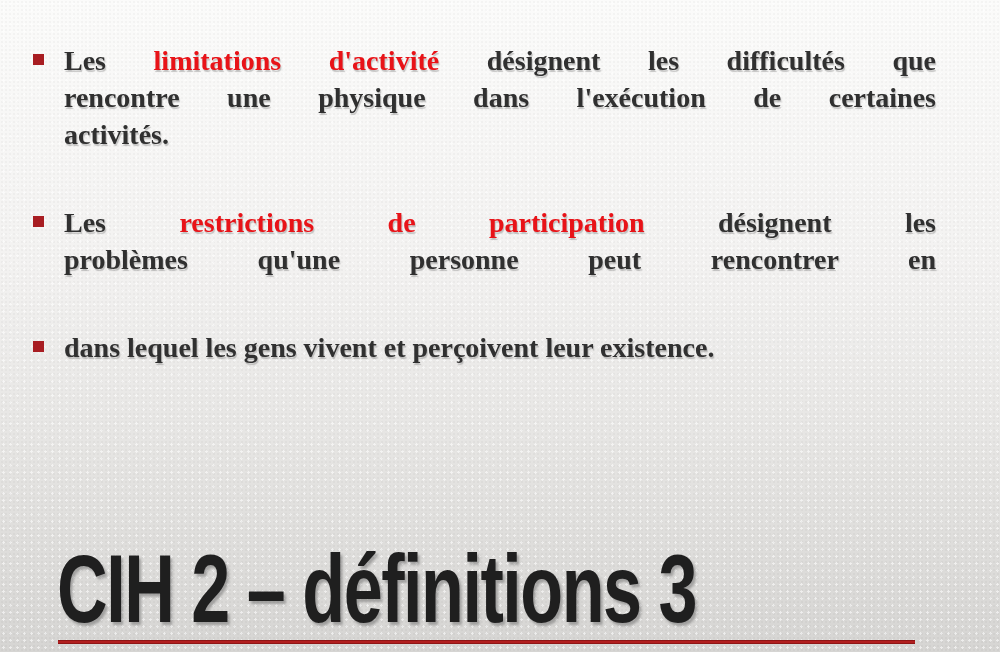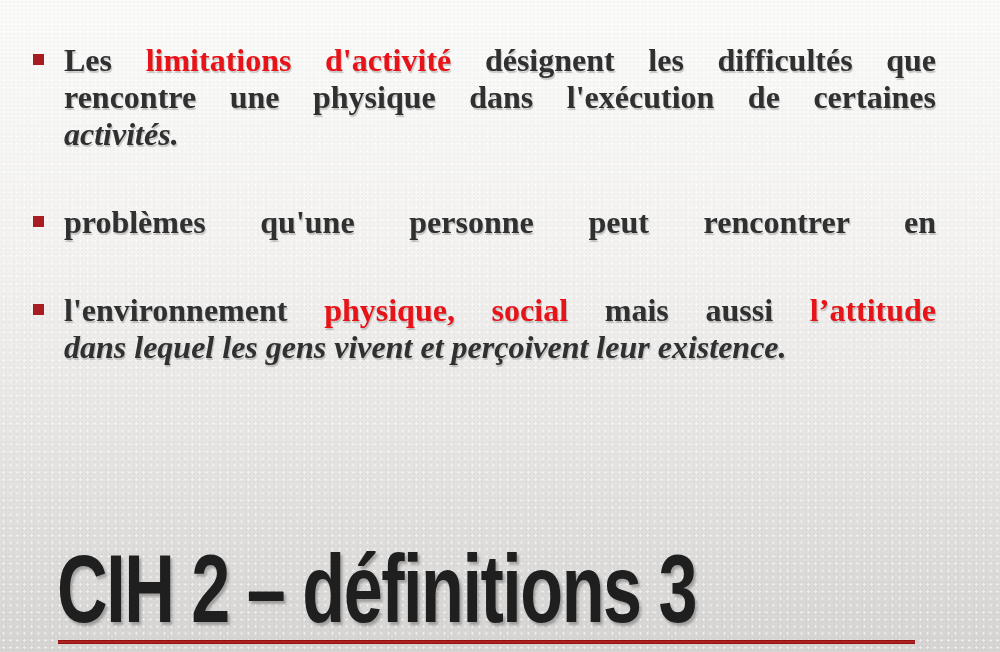--- a/index.html
+++ b/index.html
@@ -14,33 +14,33 @@
     background-size:4px 4px,7px 7px,100% 100%;
     font-family:"Liberation Serif","DejaVu Serif",serif;
   }
   .content{
     position:absolute;left:64px;right:64px;top:42px;
   }
   .bullet{
     position:relative;
     margin-bottom:51px;
     font-weight:700;
-    font-size:32px;
+    font-size:28px;
     line-height:37px;
     color:var(--text-dark,#303030);
     text-shadow:1px 1.5px 1px rgba(110,110,110,0.38);
   }
   .marker{
     position:absolute;
     left:-31px;top:12px;
     width:11px;height:11px;
     background:var(--bullet-red,#a81d22);
   }
   .line{ text-align:justify; text-align-last:justify; }
-  .line.last{ text-align-last:left;font-style:italic; }
+  .line.last{ text-align-last:left; }
   .hl{ color:var(--accent-red,#e81318); }
   .title{
     position:absolute;
     left:57px;top:541px;
     font-family:"Liberation Sans","DejaVu Sans",sans-serif;
     font-weight:700;
     font-size:96px;
     line-height:1;
     letter-spacing:-2px;
     white-space:nowrap;
@@ -62,23 +62,23 @@
 <div class="slide">
   <div class="content">
       <div class="bullet">
         <span class="marker"></span>
         <div class="line"><span>Les </span><span class="hl">limitations d'activité</span><span> désignent les difficultés que</span></div>
         <div class="line"><span>rencontre une physique dans l'exécution de certaines</span></div>
         <div class="line last"><span>activités.</span></div>
       </div>
       <div class="bullet">
         <span class="marker"></span>
+        <div class="line"><span>Les </span><span class="hl">restrictions de participation</span><span> désignent les</span></div>
         <div class="line"><span>problèmes qu'une personne peut rencontrer en</span></div>
       </div>
       <div class="bullet">
         <span class="marker"></span>
-        <div class="line"><span>l'environnement </span><span class="hl">physique, social</span><span> mais aussi </span><span class="hl">l’attitude</span></div>
         <div class="line last"><span>dans lequel les gens vivent et perçoivent leur existence.</span></div>
       </div>
     </div>
   <div class="title">CIH 2 – définitions 3</div>
   <div class="underline"></div>
 </div>
 
 </body></html>

